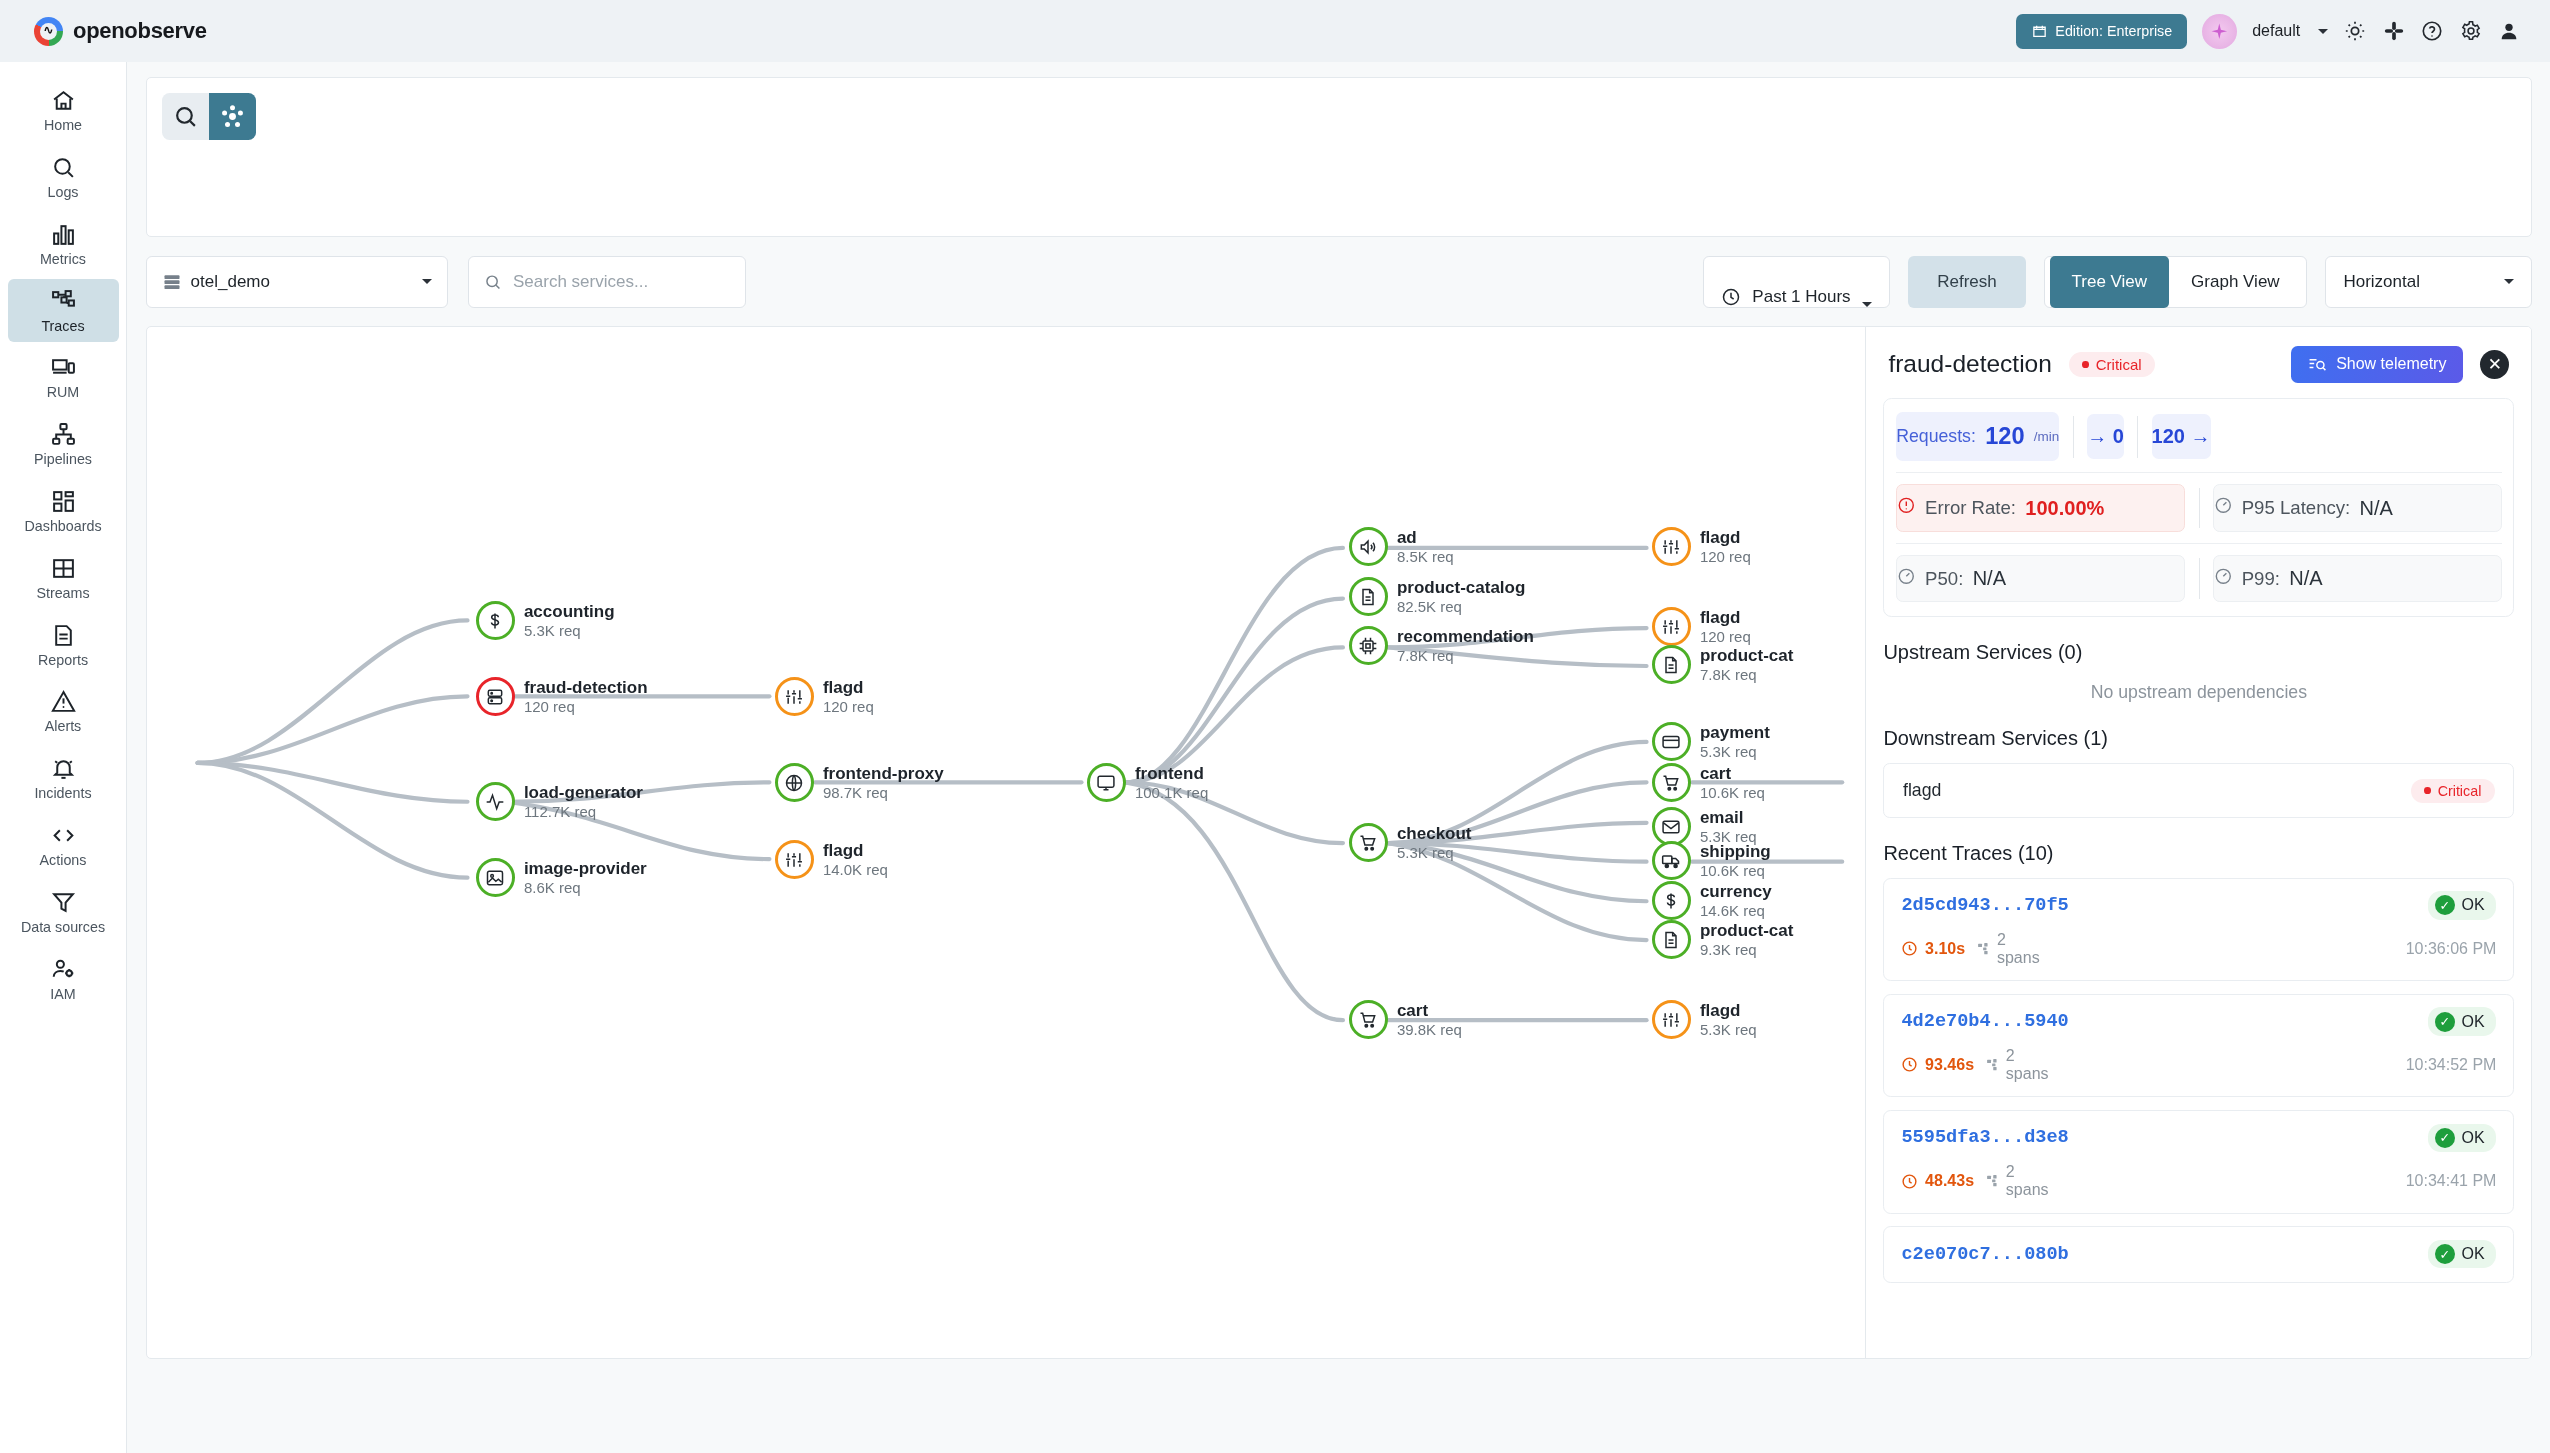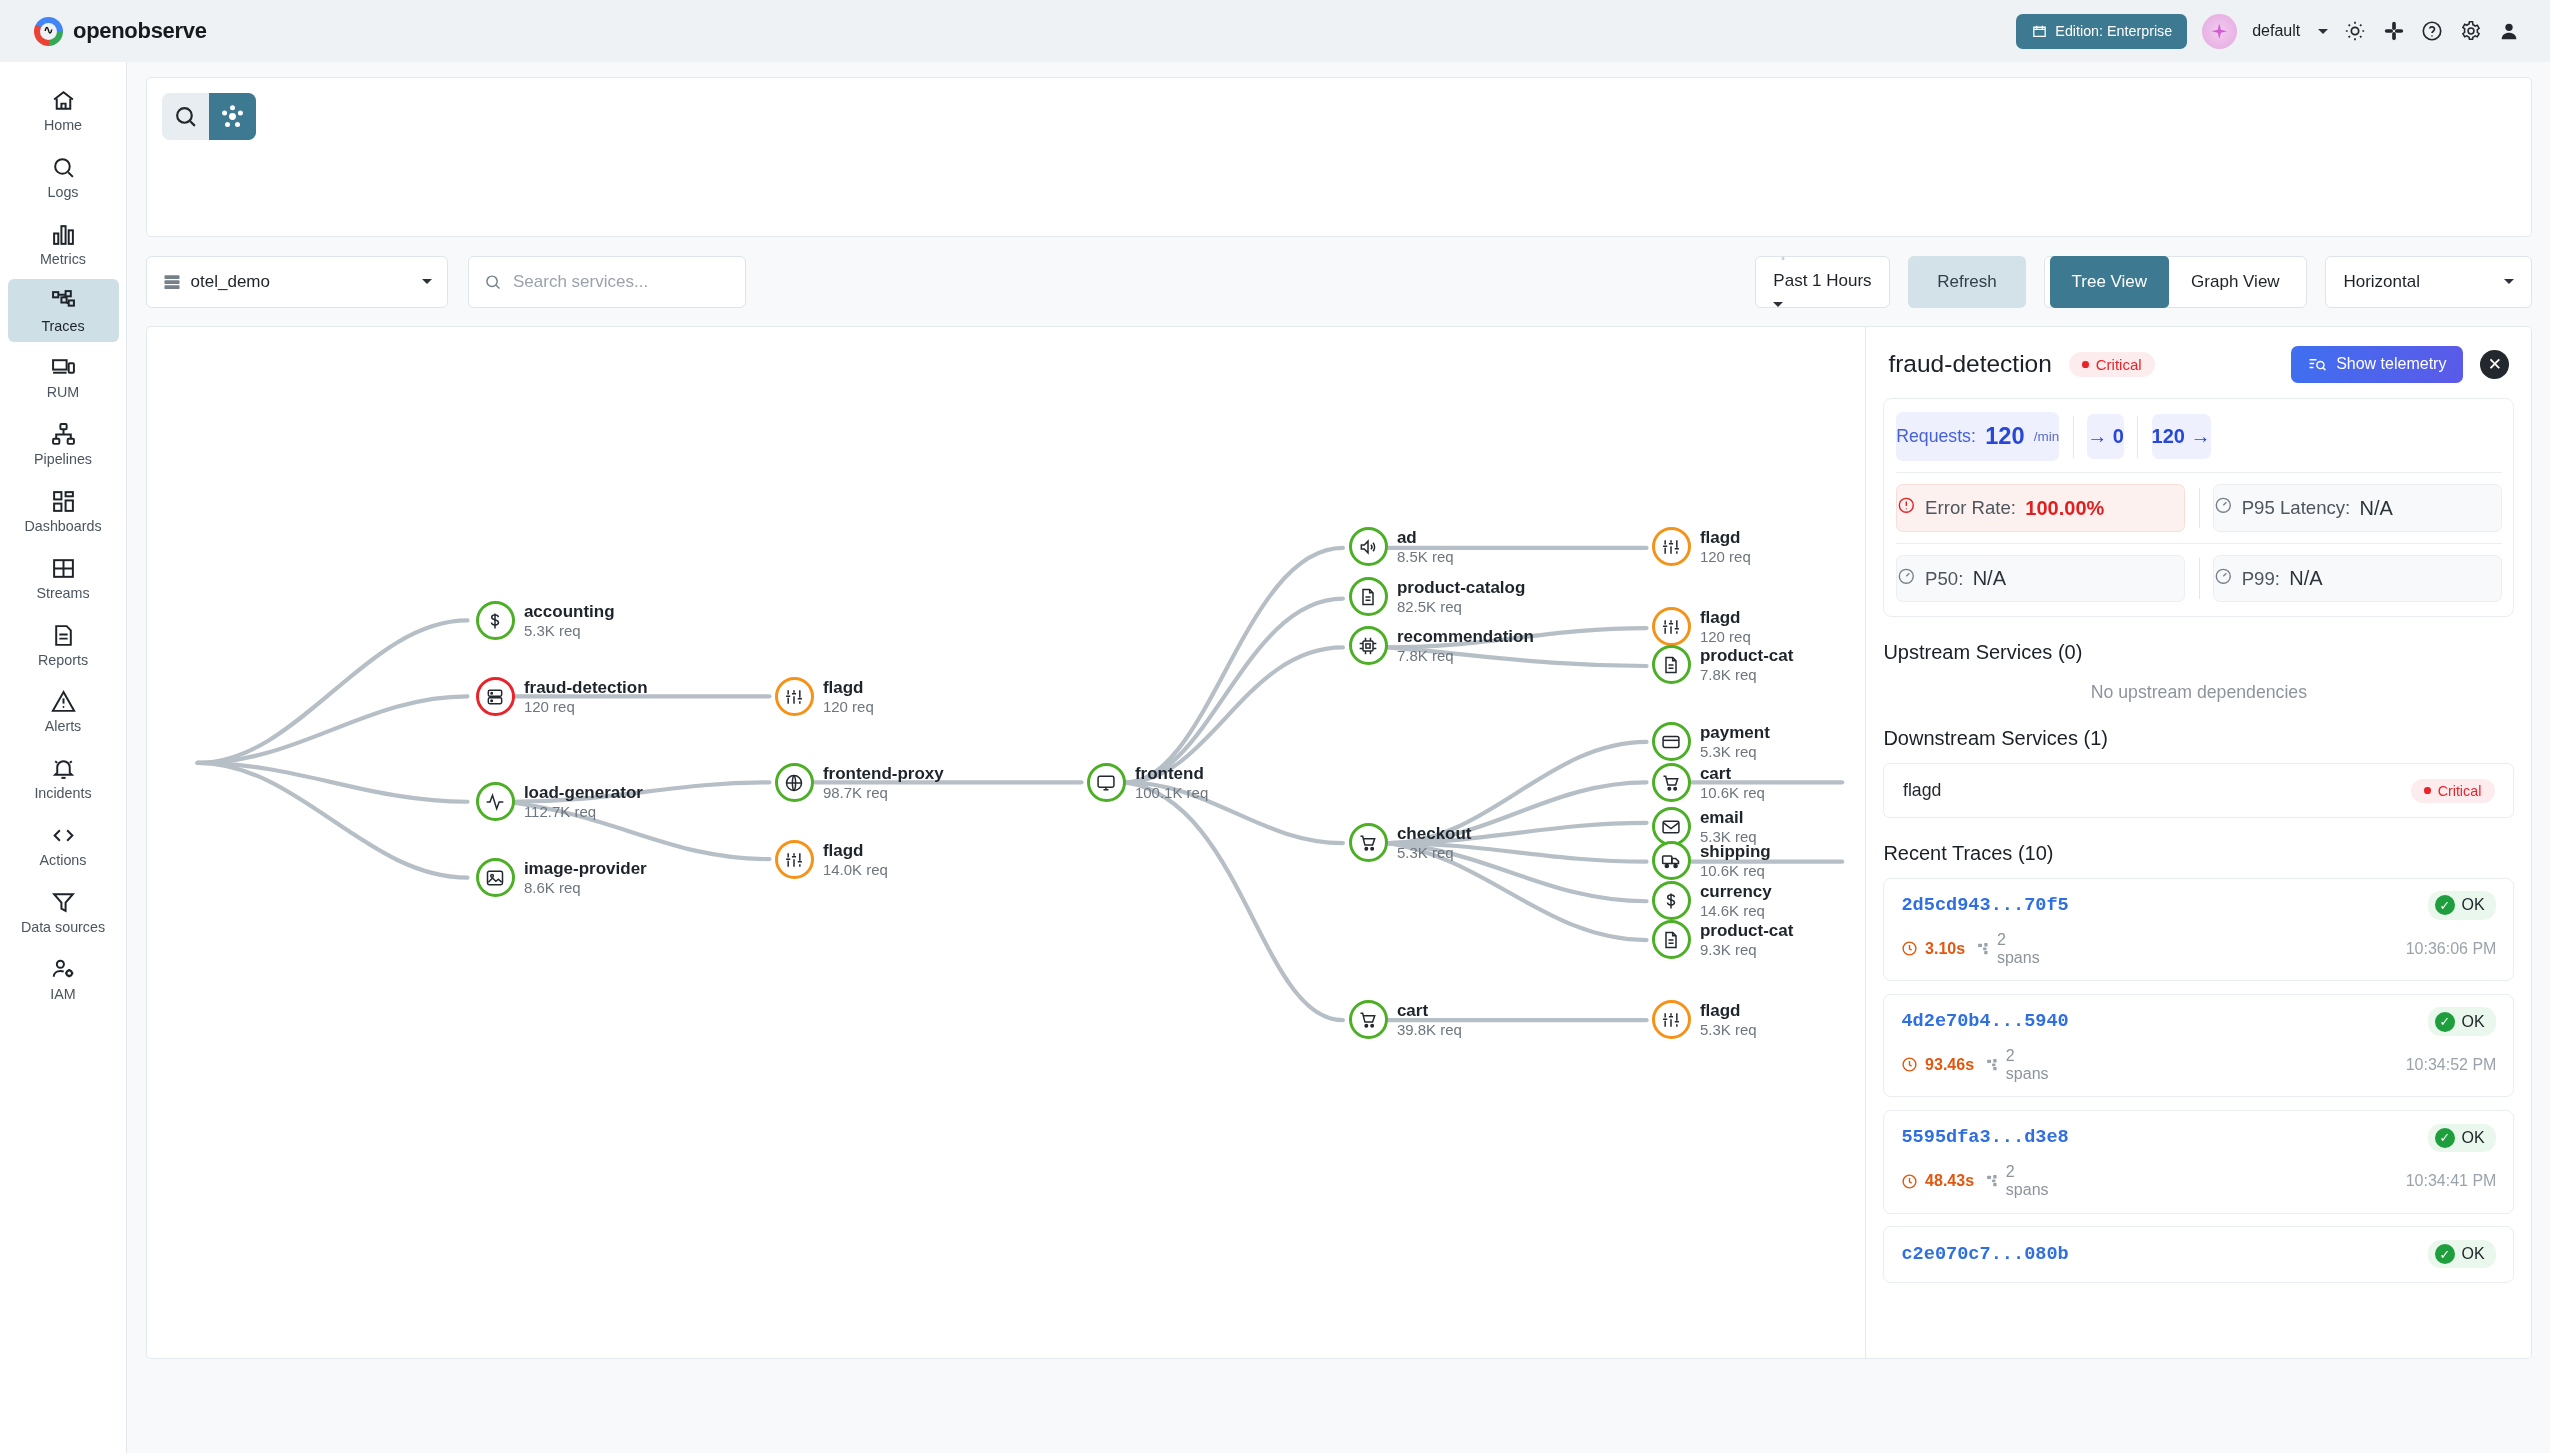--- a/index.html
+++ b/index.html
@@ -67,21 +67,21 @@
     display:flex; align-items:center; padding:0 15px; gap:9px; cursor:pointer;
   }
   .stream-sel .name { font-size:17px; color:#1d2329; flex:1; }
   .search-box { width:278px; height:52px; background:#fff; border:0.8px solid #dfe4e9; border-radius:5.9px;
     display:flex; align-items:center; padding:0 15px; gap:11.8px; }
   .search-box input { border:0; outline:0; font-size:17px; color:#a21caf; background:transparent; width:100%;
     font-family:"Liberation Sans", sans-serif; }
   .search-box input::placeholder { color:#9aa3ab; }
   .toolbar-right { margin-left:auto; display:flex; align-items:center; gap:18.6px; }
   .time-sel { height:52px; background:#fff; border:0.8px solid #dfe4e9; border-radius:5.9px;
-    display:flex; align-items:flex-start; gap:11px; padding:0 17px; font-size:17px; color:#1d2329; cursor:pointer;flex-direction:column; }
+    display:flex; align-items:flex-end; gap:11px; padding:0 17px; font-size:17px; color:#1d2329; cursor:pointer; }
   .refresh-btn { height:52px; background:#d3e1e9; border:0; border-radius:5.9px; padding:0 29px;
     font-size:17px; color:#32404a; cursor:pointer; font-family:"Liberation Sans", sans-serif; }
   .view-toggle { height:52px; background:#fff; border:0.8px solid #dfe4e9; border-radius:5.9px; display:flex; align-items:center; padding:4.2px; }
   .view-toggle .vt { height:52px; padding:0 22px; display:flex; align-items:center; font-size:17px; border-radius:5px; cursor:pointer; color:#1d2329; }
   .view-toggle .vt.on { background:#3d7a91; color:#fff; }
   .layout-sel { width:207px; height:52px; background:#fff; border:0.8px solid #dfe4e9; border-radius:5.9px;
     display:flex; align-items:center; padding:0 17px; font-size:17px; color:#1d2329; cursor:pointer; }
   .layout-sel .name { flex:1; }
 
   

